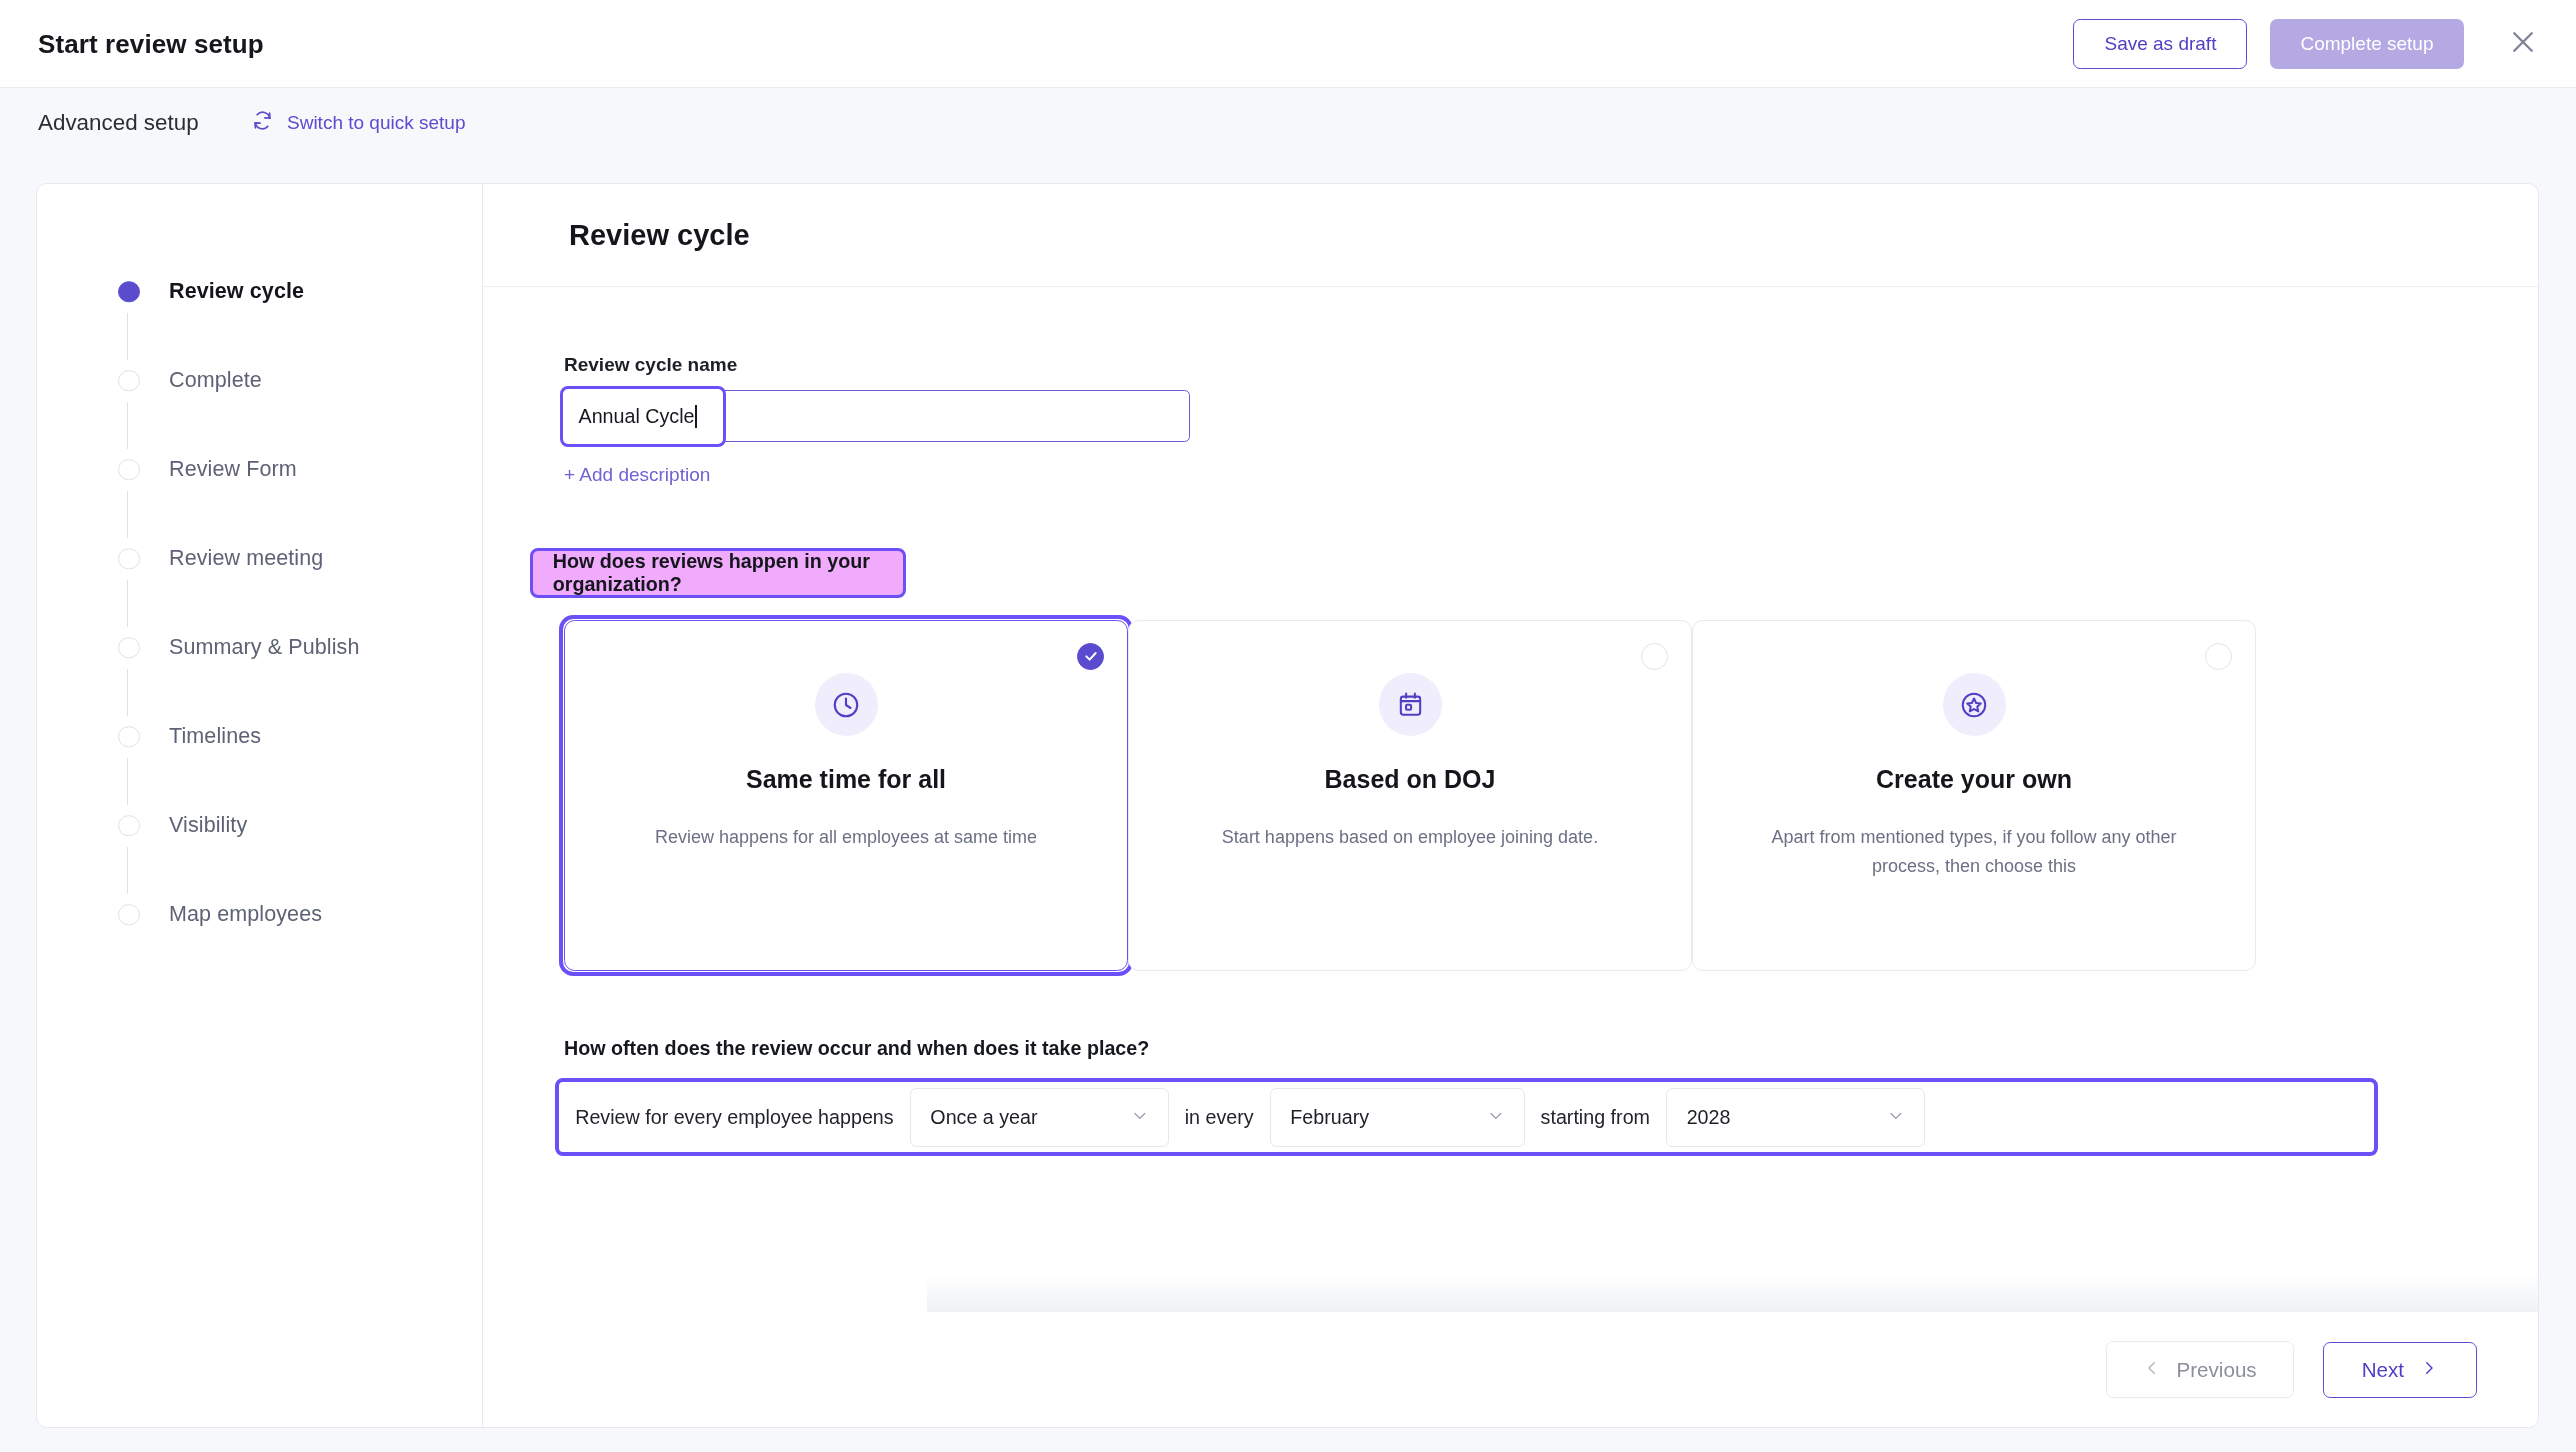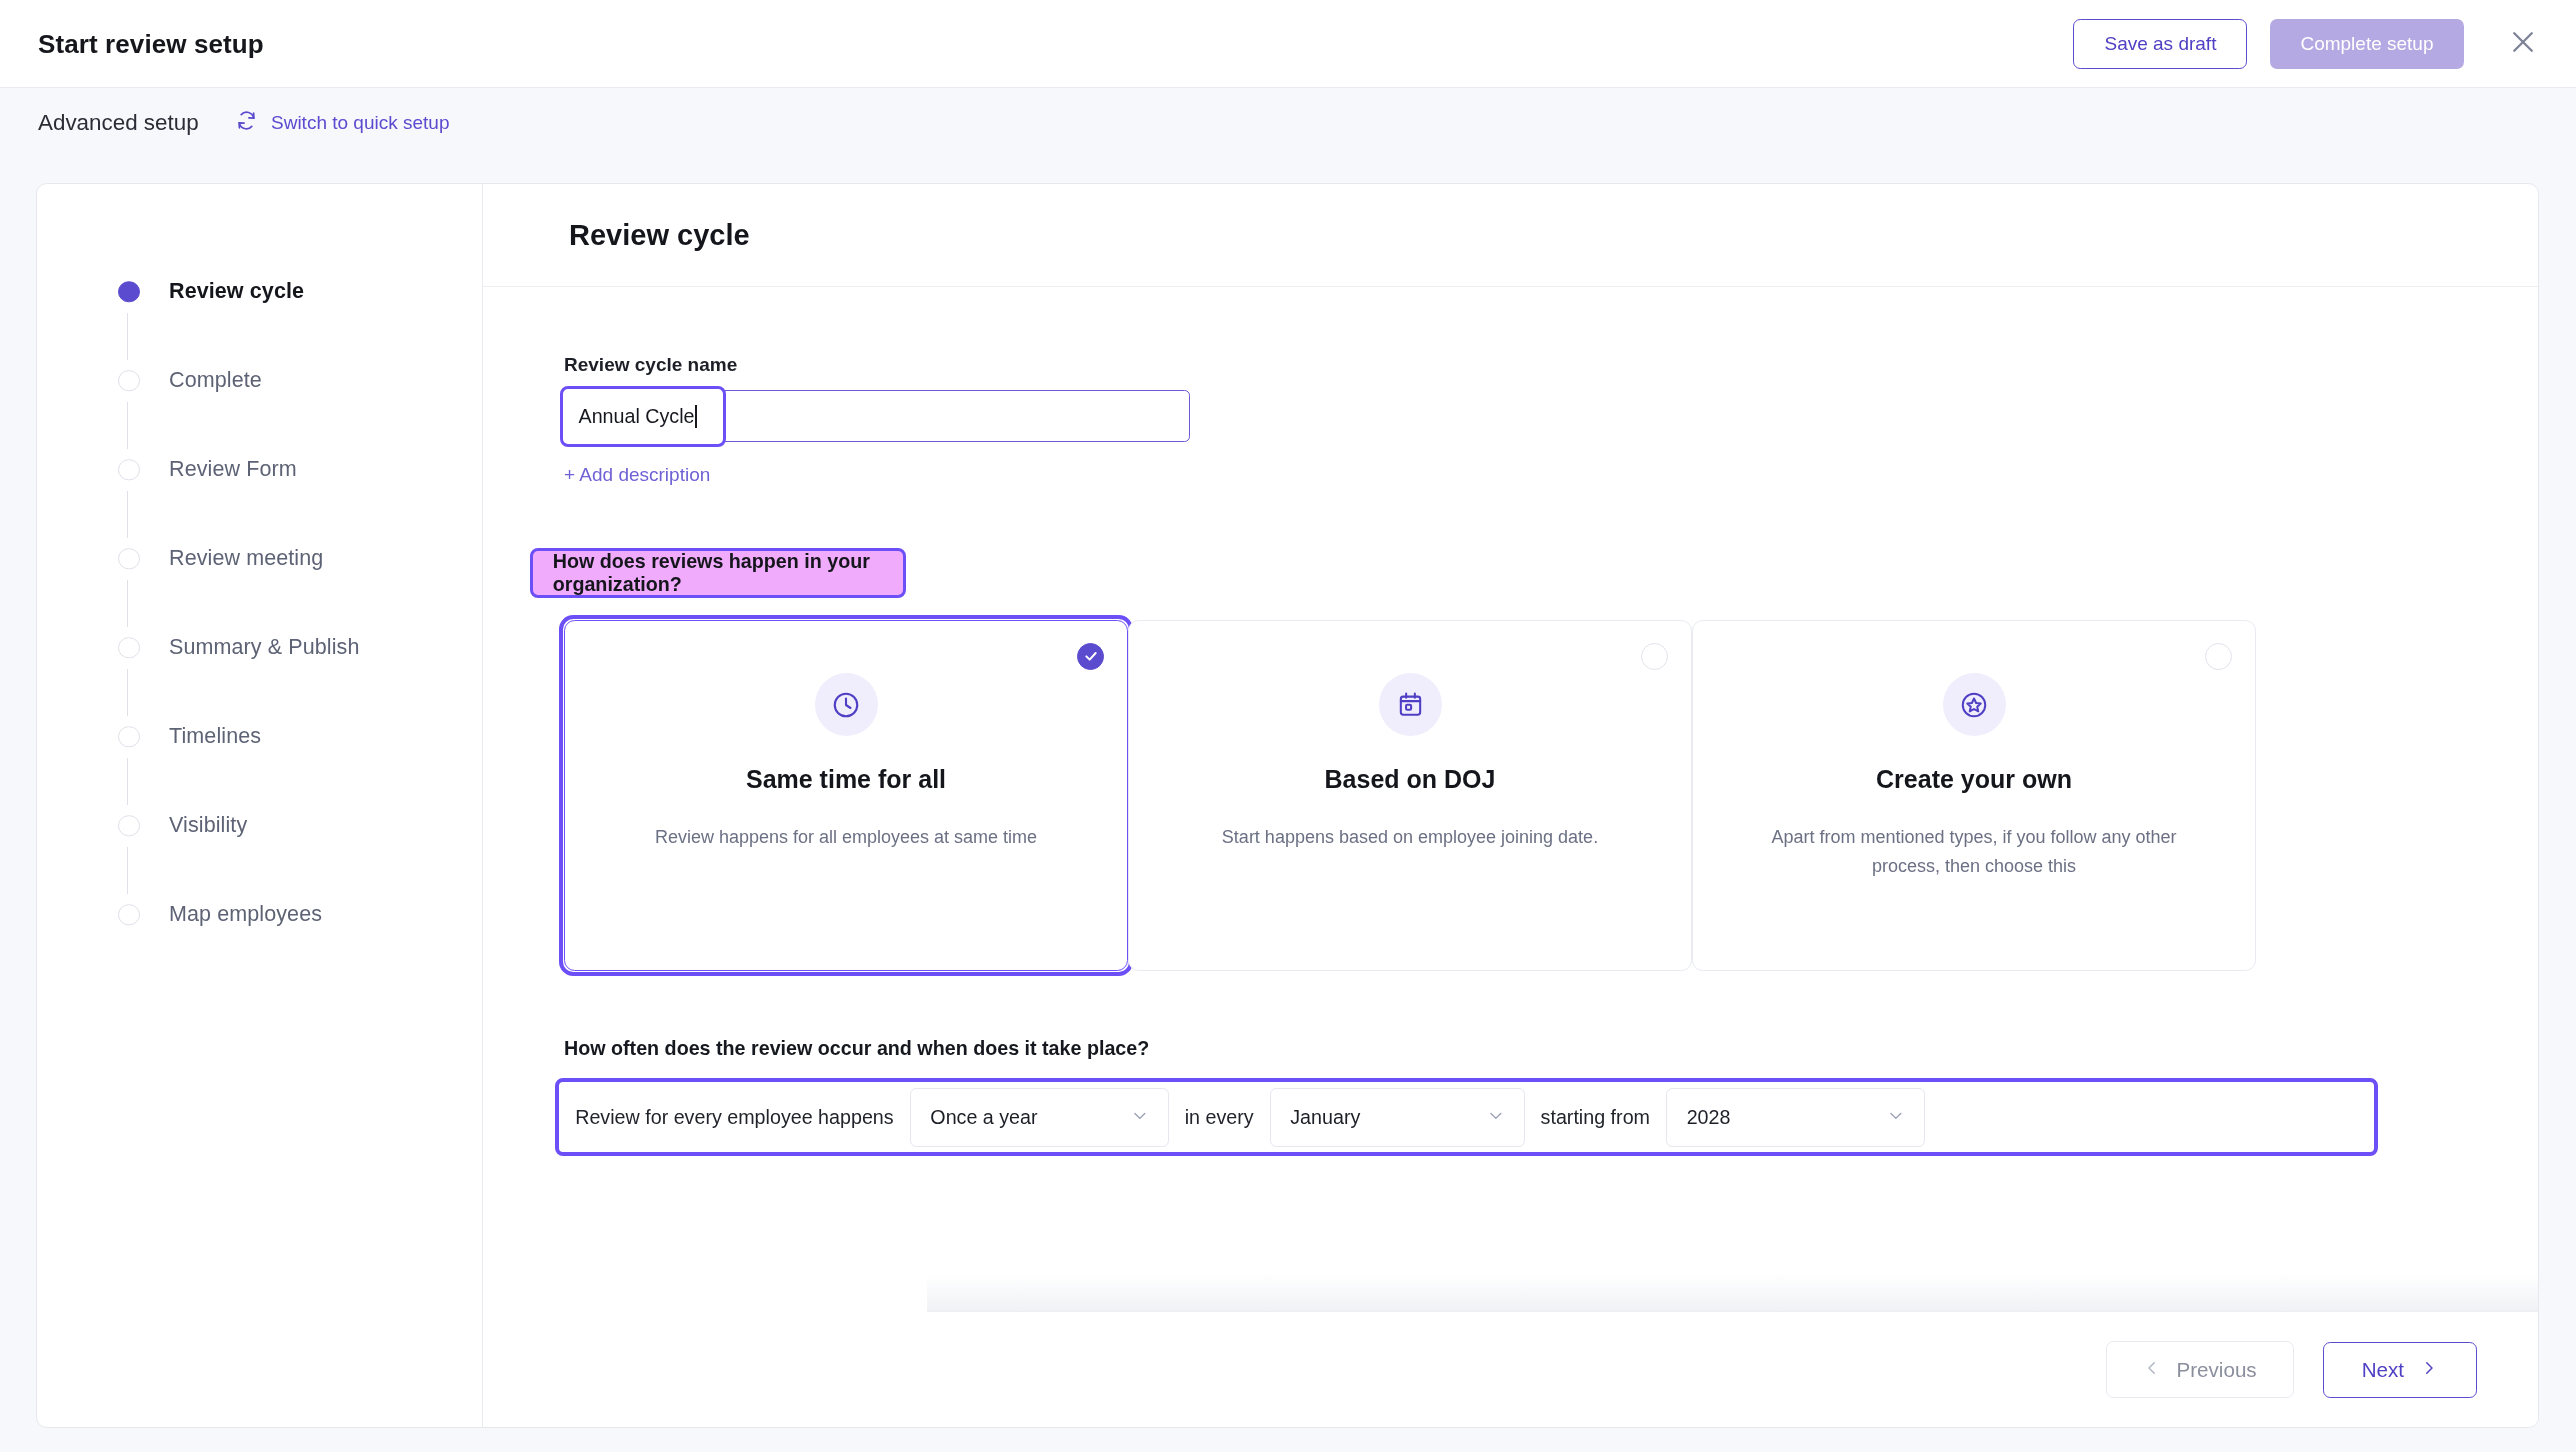--- a/index.html
+++ b/index.html
@@ -41,21 +41,21 @@
   }
   .btn-close {
     width: 47px; height: 47px; margin-left: 12.5px;
     display: flex; align-items: center; justify-content: center;
     background: none; border: none; cursor: pointer;
   }
 
   
   .subbar {
     position: absolute; left: 0; top: 88px; width: 2176px; height: 70px;
-    display: flex; align-items: center; background: #f7f8fb;
+    display: flex; align-items: center; background: #f7f8fb; gap: 16px;
   }
   .subbar-title { margin-left: 38px; font-size: 22.4px; color: #2b2d36; }
   .subbar-switch {
     margin-left: 36px; display: flex; align-items: center; gap: 13.4px;
     color: #5b4bcf; font-size: 19px; cursor: pointer;
   }
 
   
   .panel {
     position: absolute; left: 36px; top: 183px;
@@ -391,21 +391,21 @@
           <span class="chev">
             <svg width="19.7" height="19.7" viewBox="0 0 24 24" fill="none" stroke="#9aa0b3" stroke-width="1.7" stroke-linecap="round" stroke-linejoin="round">
                 <polyline points="6 9.5 12 15.5 18 9.5"></polyline>
               </svg>
           </span>
         </div>
 
         <span class="freq-text">in every</span>
 
         <div class="select sel-month">
-          <span class="val">January</span>
+          <span class="val">February</span>
           <span class="chev">
             <svg width="19.7" height="19.7" viewBox="0 0 24 24" fill="none" stroke="#9aa0b3" stroke-width="1.7" stroke-linecap="round" stroke-linejoin="round">
                 <polyline points="6 9.5 12 15.5 18 9.5"></polyline>
               </svg>
           </span>
         </div>
 
         <span class="freq-text">starting from</span>
 
         <div class="select sel-year">

